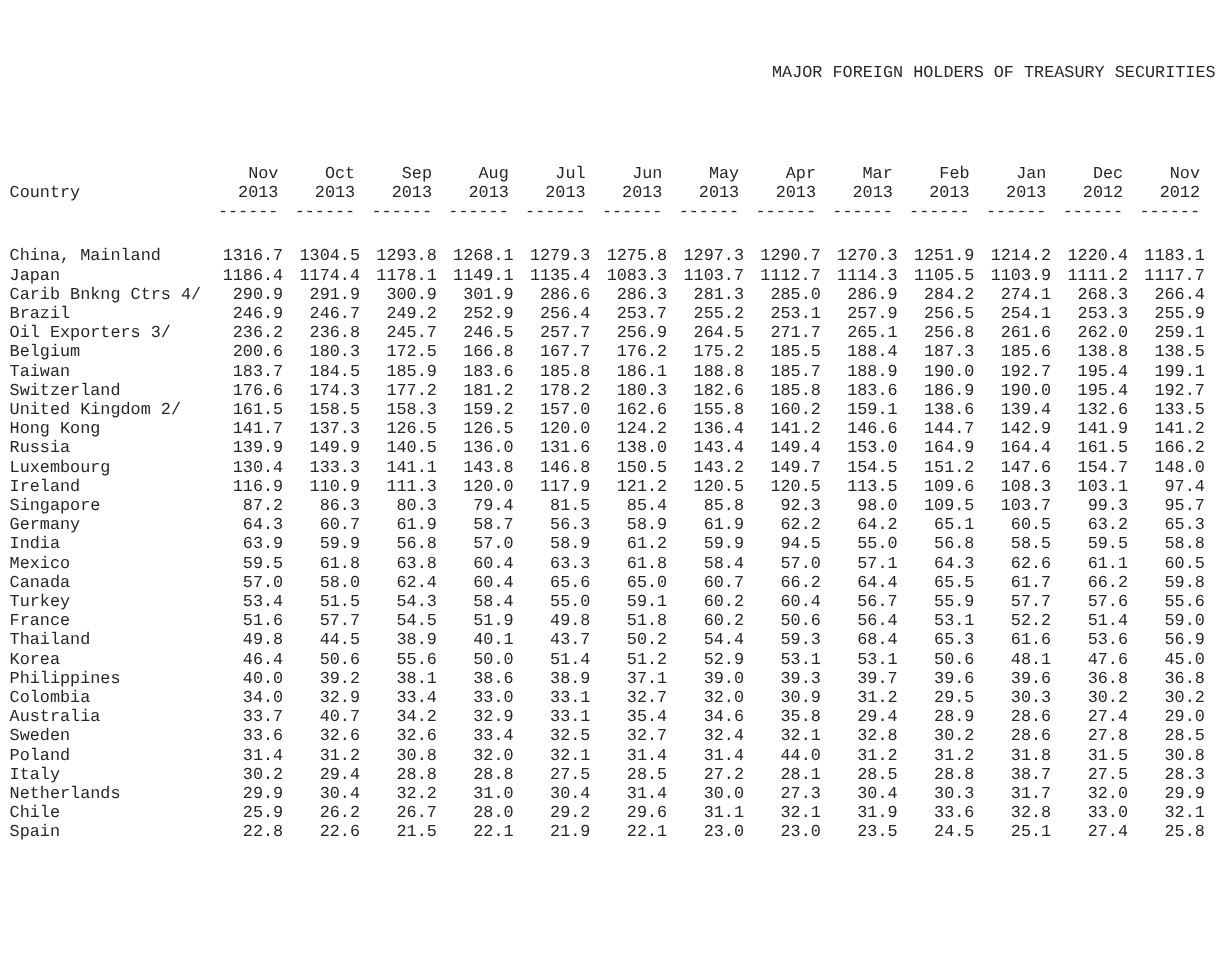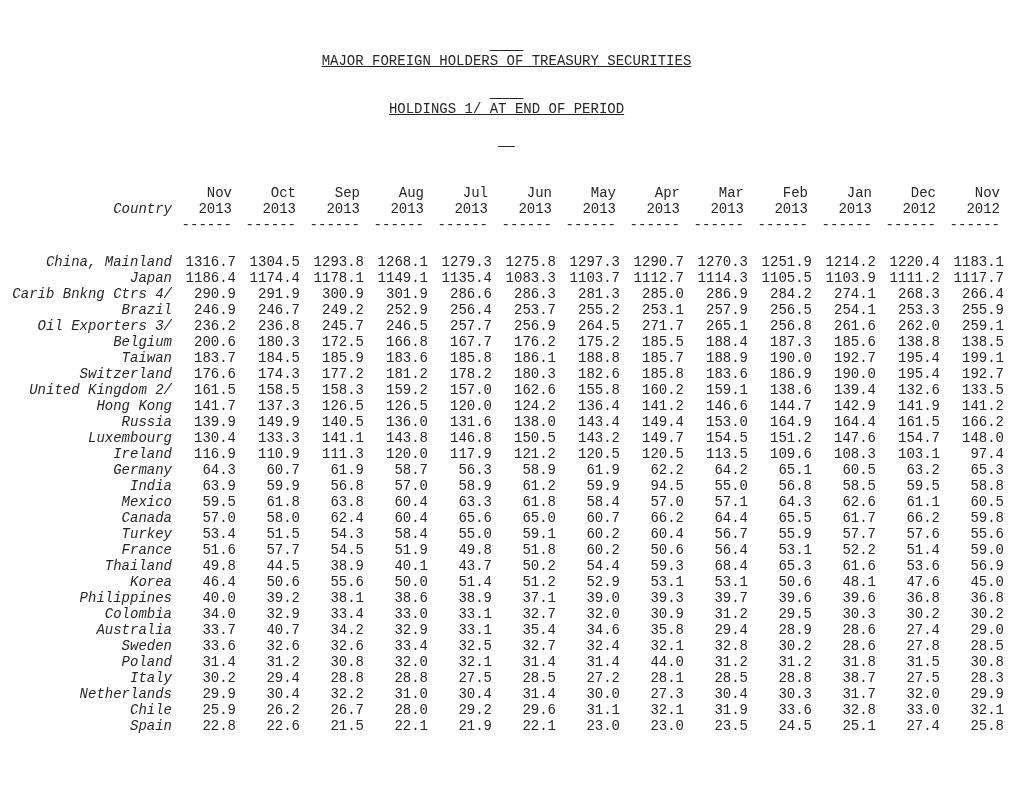--- a/index.html
+++ b/index.html
@@ -13,79 +13,77 @@
     overflow: hidden;
     color: #262626;
     font-family: "Liberation Mono", "DejaVu Sans Mono", monospace;
     font-size: 14px;
     line-height: 16px;
   }
   .page {
     padding-top: 21px;
   }
   .title-block {
-    text-align: center;
+    text-align: right;
     white-space: pre;
-    text-decoration: underline;
   }
   .title-block div {
     height: 16px;
   }
   .table {
     margin-top: 36px;
   }
   .row {
     display: grid;
     grid-template-columns: 172px repeat(13, 64px);
     height: 16px;
     white-space: pre;
   }
   .row .country {
-    text-align: right;
+    text-align: left;
     padding-left: 8px;
     overflow: hidden;
-    font-style: italic;
   }
   .row .c {
     text-align: right;
   }
   .row .hc {
     padding-right: 4px;
   }
   .tbody {
     margin-top: 21px;
   }
 </style>
 </head>
 <body>
 
 <div class="page">
   <div class="title-block">
     <div>MAJOR FOREIGN HOLDERS OF TREASURY SECURITIES</div>
-    <div>HOLDINGS 1/ AT END OF PERIOD</div>
   </div>
 
   <div class="table">
     <div class="row hdr" id="hdr-months"><div class="country"></div><div class="c hc">Nov</div><div class="c hc">Oct</div><div class="c hc">Sep</div><div class="c hc">Aug</div><div class="c hc">Jul</div><div class="c hc">Jun</div><div class="c hc">May</div><div class="c hc">Apr</div><div class="c hc">Mar</div><div class="c hc">Feb</div><div class="c hc">Jan</div><div class="c hc">Dec</div><div class="c hc">Nov</div></div>
     <div class="row hdr" id="hdr-years"><div class="country">Country</div><div class="c hc">2013</div><div class="c hc">2013</div><div class="c hc">2013</div><div class="c hc">2013</div><div class="c hc">2013</div><div class="c hc">2013</div><div class="c hc">2013</div><div class="c hc">2013</div><div class="c hc">2013</div><div class="c hc">2013</div><div class="c hc">2013</div><div class="c hc">2012</div><div class="c hc">2012</div></div>
     <div class="row hdr" id="hdr-dashes"><div class="country"></div><div class="c hc">------</div><div class="c hc">------</div><div class="c hc">------</div><div class="c hc">------</div><div class="c hc">------</div><div class="c hc">------</div><div class="c hc">------</div><div class="c hc">------</div><div class="c hc">------</div><div class="c hc">------</div><div class="c hc">------</div><div class="c hc">------</div><div class="c hc">------</div></div>
     <div class="tbody" id="tbody">
         <div class="row"><div class="country">China, Mainland</div><div class="c">1316.7</div><div class="c">1304.5</div><div class="c">1293.8</div><div class="c">1268.1</div><div class="c">1279.3</div><div class="c">1275.8</div><div class="c">1297.3</div><div class="c">1290.7</div><div class="c">1270.3</div><div class="c">1251.9</div><div class="c">1214.2</div><div class="c">1220.4</div><div class="c">1183.1</div></div>
         <div class="row"><div class="country">Japan</div><div class="c">1186.4</div><div class="c">1174.4</div><div class="c">1178.1</div><div class="c">1149.1</div><div class="c">1135.4</div><div class="c">1083.3</div><div class="c">1103.7</div><div class="c">1112.7</div><div class="c">1114.3</div><div class="c">1105.5</div><div class="c">1103.9</div><div class="c">1111.2</div><div class="c">1117.7</div></div>
         <div class="row"><div class="country">Carib Bnkng Ctrs 4/</div><div class="c">290.9</div><div class="c">291.9</div><div class="c">300.9</div><div class="c">301.9</div><div class="c">286.6</div><div class="c">286.3</div><div class="c">281.3</div><div class="c">285.0</div><div class="c">286.9</div><div class="c">284.2</div><div class="c">274.1</div><div class="c">268.3</div><div class="c">266.4</div></div>
         <div class="row"><div class="country">Brazil</div><div class="c">246.9</div><div class="c">246.7</div><div class="c">249.2</div><div class="c">252.9</div><div class="c">256.4</div><div class="c">253.7</div><div class="c">255.2</div><div class="c">253.1</div><div class="c">257.9</div><div class="c">256.5</div><div class="c">254.1</div><div class="c">253.3</div><div class="c">255.9</div></div>
         <div class="row"><div class="country">Oil Exporters 3/</div><div class="c">236.2</div><div class="c">236.8</div><div class="c">245.7</div><div class="c">246.5</div><div class="c">257.7</div><div class="c">256.9</div><div class="c">264.5</div><div class="c">271.7</div><div class="c">265.1</div><div class="c">256.8</div><div class="c">261.6</div><div class="c">262.0</div><div class="c">259.1</div></div>
         <div class="row"><div class="country">Belgium</div><div class="c">200.6</div><div class="c">180.3</div><div class="c">172.5</div><div class="c">166.8</div><div class="c">167.7</div><div class="c">176.2</div><div class="c">175.2</div><div class="c">185.5</div><div class="c">188.4</div><div class="c">187.3</div><div class="c">185.6</div><div class="c">138.8</div><div class="c">138.5</div></div>
         <div class="row"><div class="country">Taiwan</div><div class="c">183.7</div><div class="c">184.5</div><div class="c">185.9</div><div class="c">183.6</div><div class="c">185.8</div><div class="c">186.1</div><div class="c">188.8</div><div class="c">185.7</div><div class="c">188.9</div><div class="c">190.0</div><div class="c">192.7</div><div class="c">195.4</div><div class="c">199.1</div></div>
         <div class="row"><div class="country">Switzerland</div><div class="c">176.6</div><div class="c">174.3</div><div class="c">177.2</div><div class="c">181.2</div><div class="c">178.2</div><div class="c">180.3</div><div class="c">182.6</div><div class="c">185.8</div><div class="c">183.6</div><div class="c">186.9</div><div class="c">190.0</div><div class="c">195.4</div><div class="c">192.7</div></div>
         <div class="row"><div class="country">United Kingdom 2/</div><div class="c">161.5</div><div class="c">158.5</div><div class="c">158.3</div><div class="c">159.2</div><div class="c">157.0</div><div class="c">162.6</div><div class="c">155.8</div><div class="c">160.2</div><div class="c">159.1</div><div class="c">138.6</div><div class="c">139.4</div><div class="c">132.6</div><div class="c">133.5</div></div>
         <div class="row"><div class="country">Hong Kong</div><div class="c">141.7</div><div class="c">137.3</div><div class="c">126.5</div><div class="c">126.5</div><div class="c">120.0</div><div class="c">124.2</div><div class="c">136.4</div><div class="c">141.2</div><div class="c">146.6</div><div class="c">144.7</div><div class="c">142.9</div><div class="c">141.9</div><div class="c">141.2</div></div>
         <div class="row"><div class="country">Russia</div><div class="c">139.9</div><div class="c">149.9</div><div class="c">140.5</div><div class="c">136.0</div><div class="c">131.6</div><div class="c">138.0</div><div class="c">143.4</div><div class="c">149.4</div><div class="c">153.0</div><div class="c">164.9</div><div class="c">164.4</div><div class="c">161.5</div><div class="c">166.2</div></div>
         <div class="row"><div class="country">Luxembourg</div><div class="c">130.4</div><div class="c">133.3</div><div class="c">141.1</div><div class="c">143.8</div><div class="c">146.8</div><div class="c">150.5</div><div class="c">143.2</div><div class="c">149.7</div><div class="c">154.5</div><div class="c">151.2</div><div class="c">147.6</div><div class="c">154.7</div><div class="c">148.0</div></div>
         <div class="row"><div class="country">Ireland</div><div class="c">116.9</div><div class="c">110.9</div><div class="c">111.3</div><div class="c">120.0</div><div class="c">117.9</div><div class="c">121.2</div><div class="c">120.5</div><div class="c">120.5</div><div class="c">113.5</div><div class="c">109.6</div><div class="c">108.3</div><div class="c">103.1</div><div class="c">97.4</div></div>
+        <div class="row"><div class="country">Singapore</div><div class="c">87.2</div><div class="c">86.3</div><div class="c">80.3</div><div class="c">79.4</div><div class="c">81.5</div><div class="c">85.4</div><div class="c">85.8</div><div class="c">92.3</div><div class="c">98.0</div><div class="c">109.5</div><div class="c">103.7</div><div class="c">99.3</div><div class="c">95.7</div></div>
         <div class="row"><div class="country">Germany</div><div class="c">64.3</div><div class="c">60.7</div><div class="c">61.9</div><div class="c">58.7</div><div class="c">56.3</div><div class="c">58.9</div><div class="c">61.9</div><div class="c">62.2</div><div class="c">64.2</div><div class="c">65.1</div><div class="c">60.5</div><div class="c">63.2</div><div class="c">65.3</div></div>
         <div class="row"><div class="country">India</div><div class="c">63.9</div><div class="c">59.9</div><div class="c">56.8</div><div class="c">57.0</div><div class="c">58.9</div><div class="c">61.2</div><div class="c">59.9</div><div class="c">94.5</div><div class="c">55.0</div><div class="c">56.8</div><div class="c">58.5</div><div class="c">59.5</div><div class="c">58.8</div></div>
         <div class="row"><div class="country">Mexico</div><div class="c">59.5</div><div class="c">61.8</div><div class="c">63.8</div><div class="c">60.4</div><div class="c">63.3</div><div class="c">61.8</div><div class="c">58.4</div><div class="c">57.0</div><div class="c">57.1</div><div class="c">64.3</div><div class="c">62.6</div><div class="c">61.1</div><div class="c">60.5</div></div>
         <div class="row"><div class="country">Canada</div><div class="c">57.0</div><div class="c">58.0</div><div class="c">62.4</div><div class="c">60.4</div><div class="c">65.6</div><div class="c">65.0</div><div class="c">60.7</div><div class="c">66.2</div><div class="c">64.4</div><div class="c">65.5</div><div class="c">61.7</div><div class="c">66.2</div><div class="c">59.8</div></div>
         <div class="row"><div class="country">Turkey</div><div class="c">53.4</div><div class="c">51.5</div><div class="c">54.3</div><div class="c">58.4</div><div class="c">55.0</div><div class="c">59.1</div><div class="c">60.2</div><div class="c">60.4</div><div class="c">56.7</div><div class="c">55.9</div><div class="c">57.7</div><div class="c">57.6</div><div class="c">55.6</div></div>
         <div class="row"><div class="country">France</div><div class="c">51.6</div><div class="c">57.7</div><div class="c">54.5</div><div class="c">51.9</div><div class="c">49.8</div><div class="c">51.8</div><div class="c">60.2</div><div class="c">50.6</div><div class="c">56.4</div><div class="c">53.1</div><div class="c">52.2</div><div class="c">51.4</div><div class="c">59.0</div></div>
         <div class="row"><div class="country">Thailand</div><div class="c">49.8</div><div class="c">44.5</div><div class="c">38.9</div><div class="c">40.1</div><div class="c">43.7</div><div class="c">50.2</div><div class="c">54.4</div><div class="c">59.3</div><div class="c">68.4</div><div class="c">65.3</div><div class="c">61.6</div><div class="c">53.6</div><div class="c">56.9</div></div>
         <div class="row"><div class="country">Korea</div><div class="c">46.4</div><div class="c">50.6</div><div class="c">55.6</div><div class="c">50.0</div><div class="c">51.4</div><div class="c">51.2</div><div class="c">52.9</div><div class="c">53.1</div><div class="c">53.1</div><div class="c">50.6</div><div class="c">48.1</div><div class="c">47.6</div><div class="c">45.0</div></div>
         <div class="row"><div class="country">Philippines</div><div class="c">40.0</div><div class="c">39.2</div><div class="c">38.1</div><div class="c">38.6</div><div class="c">38.9</div><div class="c">37.1</div><div class="c">39.0</div><div class="c">39.3</div><div class="c">39.7</div><div class="c">39.6</div><div class="c">39.6</div><div class="c">36.8</div><div class="c">36.8</div></div>
         <div class="row"><div class="country">Colombia</div><div class="c">34.0</div><div class="c">32.9</div><div class="c">33.4</div><div class="c">33.0</div><div class="c">33.1</div><div class="c">32.7</div><div class="c">32.0</div><div class="c">30.9</div><div class="c">31.2</div><div class="c">29.5</div><div class="c">30.3</div><div class="c">30.2</div><div class="c">30.2</div></div>

